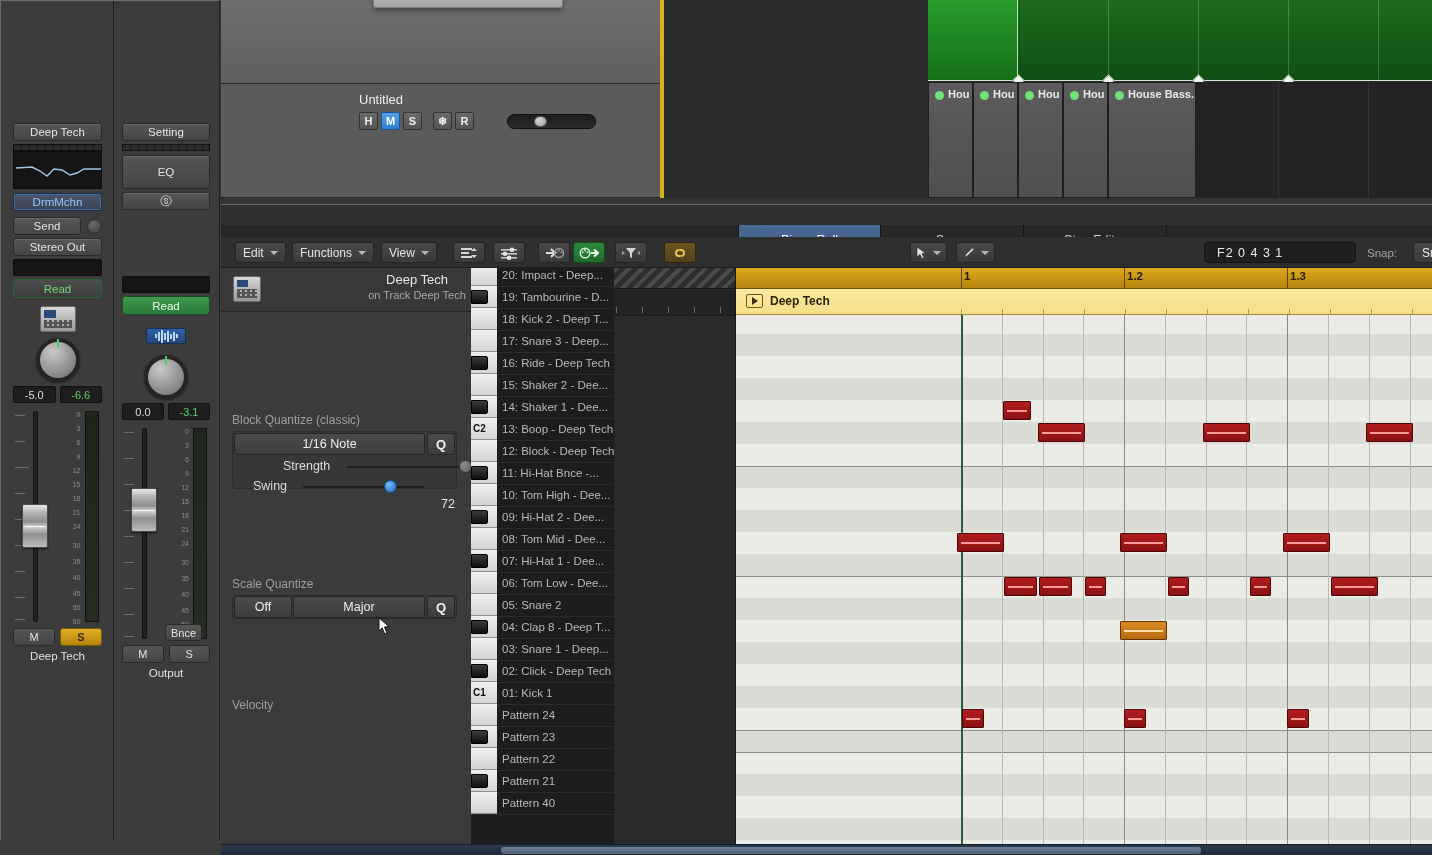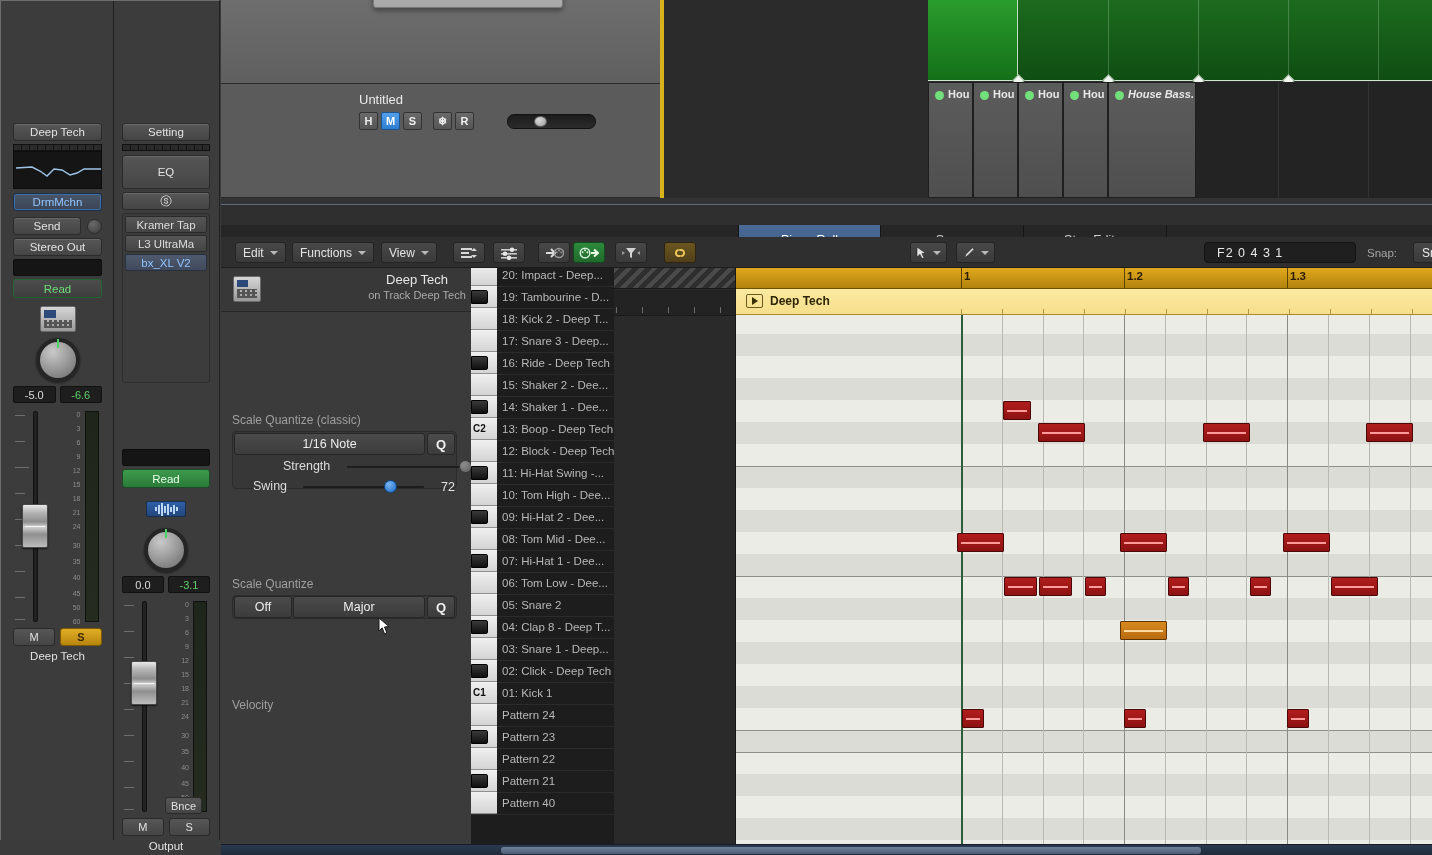--- a/index.html
+++ b/index.html
@@ -352,25 +352,20 @@
       <div class="stripname">Deep Tech</div>
     </div>
 
     <div class="strip s2">
       <div class="mbtn" style="margin-top:122px;">Setting</div>
       <div class="eqbox">
         <div class="eq-bar"></div>
       </div>
       <div class="mbtn" style="height:34px;line-height:33px;">EQ</div>
       <div class="mbtn">ⓢ</div>
-      <div class="inserts" style="min-height:170px;border:1px solid #2d2d2d;border-radius:3px;padding:2px;">
-        <div class="insert-row plain">Kramer Tap</div>
-        <div class="insert-row plain">L3 UltraMa</div>
-        <div class="insert-row">bx_XL V2</div>
-      </div>
       <div class="blackbox" style="margin-top:66px;"></div>
       <div class="readbtn on">Read</div>
       <div class="devicon">
         <div class="dev-wave">
           <i style="height:4px"></i>
             <i style="height:9px"></i>
             <i style="height:13px"></i>
             <i style="height:7px"></i>
           <i style="height:11px"></i>
             <i style="height:5px"></i>
@@ -485,21 +480,21 @@
           <span class="cname">Hou</span>
         </div>
         <div class="clip" style="left:90px;width:45px;">
           <span class="dot"></span>
           <span class="cname">Hou</span>
         </div>
         <div class="clip" style="left:135px;width:45px;">
           <span class="dot"></span>
           <span class="cname">Hou</span>
         </div>
-        <div class="clip" style="left:180px;width:88px;font-style:italic;">
+        <div class="clip" style="left:180px;width:88px;">
           <span class="dot"></span>
           <span class="cname">House Bass.</span>
         </div>
       </div>
     </div>
   </div>
 
   <div class="editor">
 
     <div class="tabbar">
@@ -597,37 +592,37 @@
         <div class="insp-t1">Deep Tech</div>
         <div class="insp-t2">on Track Deep Tech</div>
         <div class="insp-menu">
           <svg width="13" height="11" viewBox="0 0 13 11">
             <rect x="0.5" y="0.5" width="12" height="10" rx="1.5" fill="#3a3a3a" stroke="#1e1e1e"></rect>
             <path d="M4,4 l2.5,3 l2.5,-3 z" fill="#d8d8d8"></path>
           </svg>
         </div>
       </div>
 
-      <div class="grp-title" style="left:11px; top:145px;">Scale Quantize (classic)</div>
+      <div class="grp-title" style="left:11px; top:145px;">Block Quantize (classic)</div>
       <div class="panelbox" style="left:11px; top:163px; width:225px; height:58px;">
         <div class="popup" style="left:1px; top:1px; width:191px;">1/16 Note</div>
         <div class="qbtn" style="left:194px; top:1px;">Q</div>
 
         <div class="prow" style="left:6px; top:26px; width:216px;margin-left:44px;">
           <span style="position:absolute;left:0;top:1px;font-size:12.5px;color:#dcdcdc;">Strength</span>
           <div class="strack" style="left:64px; width:121px;"></div>
           <div class="sknob" style="left:176px;"></div>
           <span class="pval" style="left:190px; top:1px; width:26px;">100</span>
         </div>
 
         <div class="prow" style="left:6px; top:46px; width:216px;">
           <span style="position:absolute;left:14px;top:1px;font-size:12.5px;color:#dcdcdc;">Swing</span>
           <div class="strack" style="left:64px; width:121px;"></div>
           <div class="sknob blue" style="left:145px;"></div>
-          <span class="pval" style="left:190px; top:2px; width:26px;">72</span>
+          <span class="pval" style="left:190px; top:19px; width:26px;">72</span>
         </div>
       </div>
 
       <div class="grp-title" style="left:11px; top:309px;">Scale Quantize</div>
       <div class="panelbox" style="left:11px; top:327px; width:225px; height:24px;">
         <div class="popup" style="left:1px; top:0px; width:58px;">Off</div>
         <div class="popup" style="left:60px; top:0px; width:132px;">Major</div>
         <div class="qbtn" style="left:194px; top:0px;">Q</div>
       </div>
 
@@ -671,21 +666,21 @@
           <div class="octlbl">C2</div>
           <div class="klabel">13: Boop - Deep Tech</div>
         </div>
         <div class="keyrow" style="top: 173px;">
           <div class="white"></div>
           <div class="klabel">12: Block - Deep Tech</div>
         </div>
         <div class="keyrow" style="top: 195px;">
           <div class="white"></div>
           <div class="black"></div>
-          <div class="klabel">11: Hi-Hat Swing -...</div>
+          <div class="klabel">11: Hi-Hat Bnce -...</div>
         </div>
         <div class="keyrow" style="top: 217px;">
           <div class="white"></div>
           <div class="klabel">10: Tom High - Dee...</div>
         </div>
         <div class="keyrow" style="top: 239px;">
           <div class="white"></div>
           <div class="black"></div>
           <div class="klabel">09: Hi-Hat 2 - Dee...</div>
         </div>

